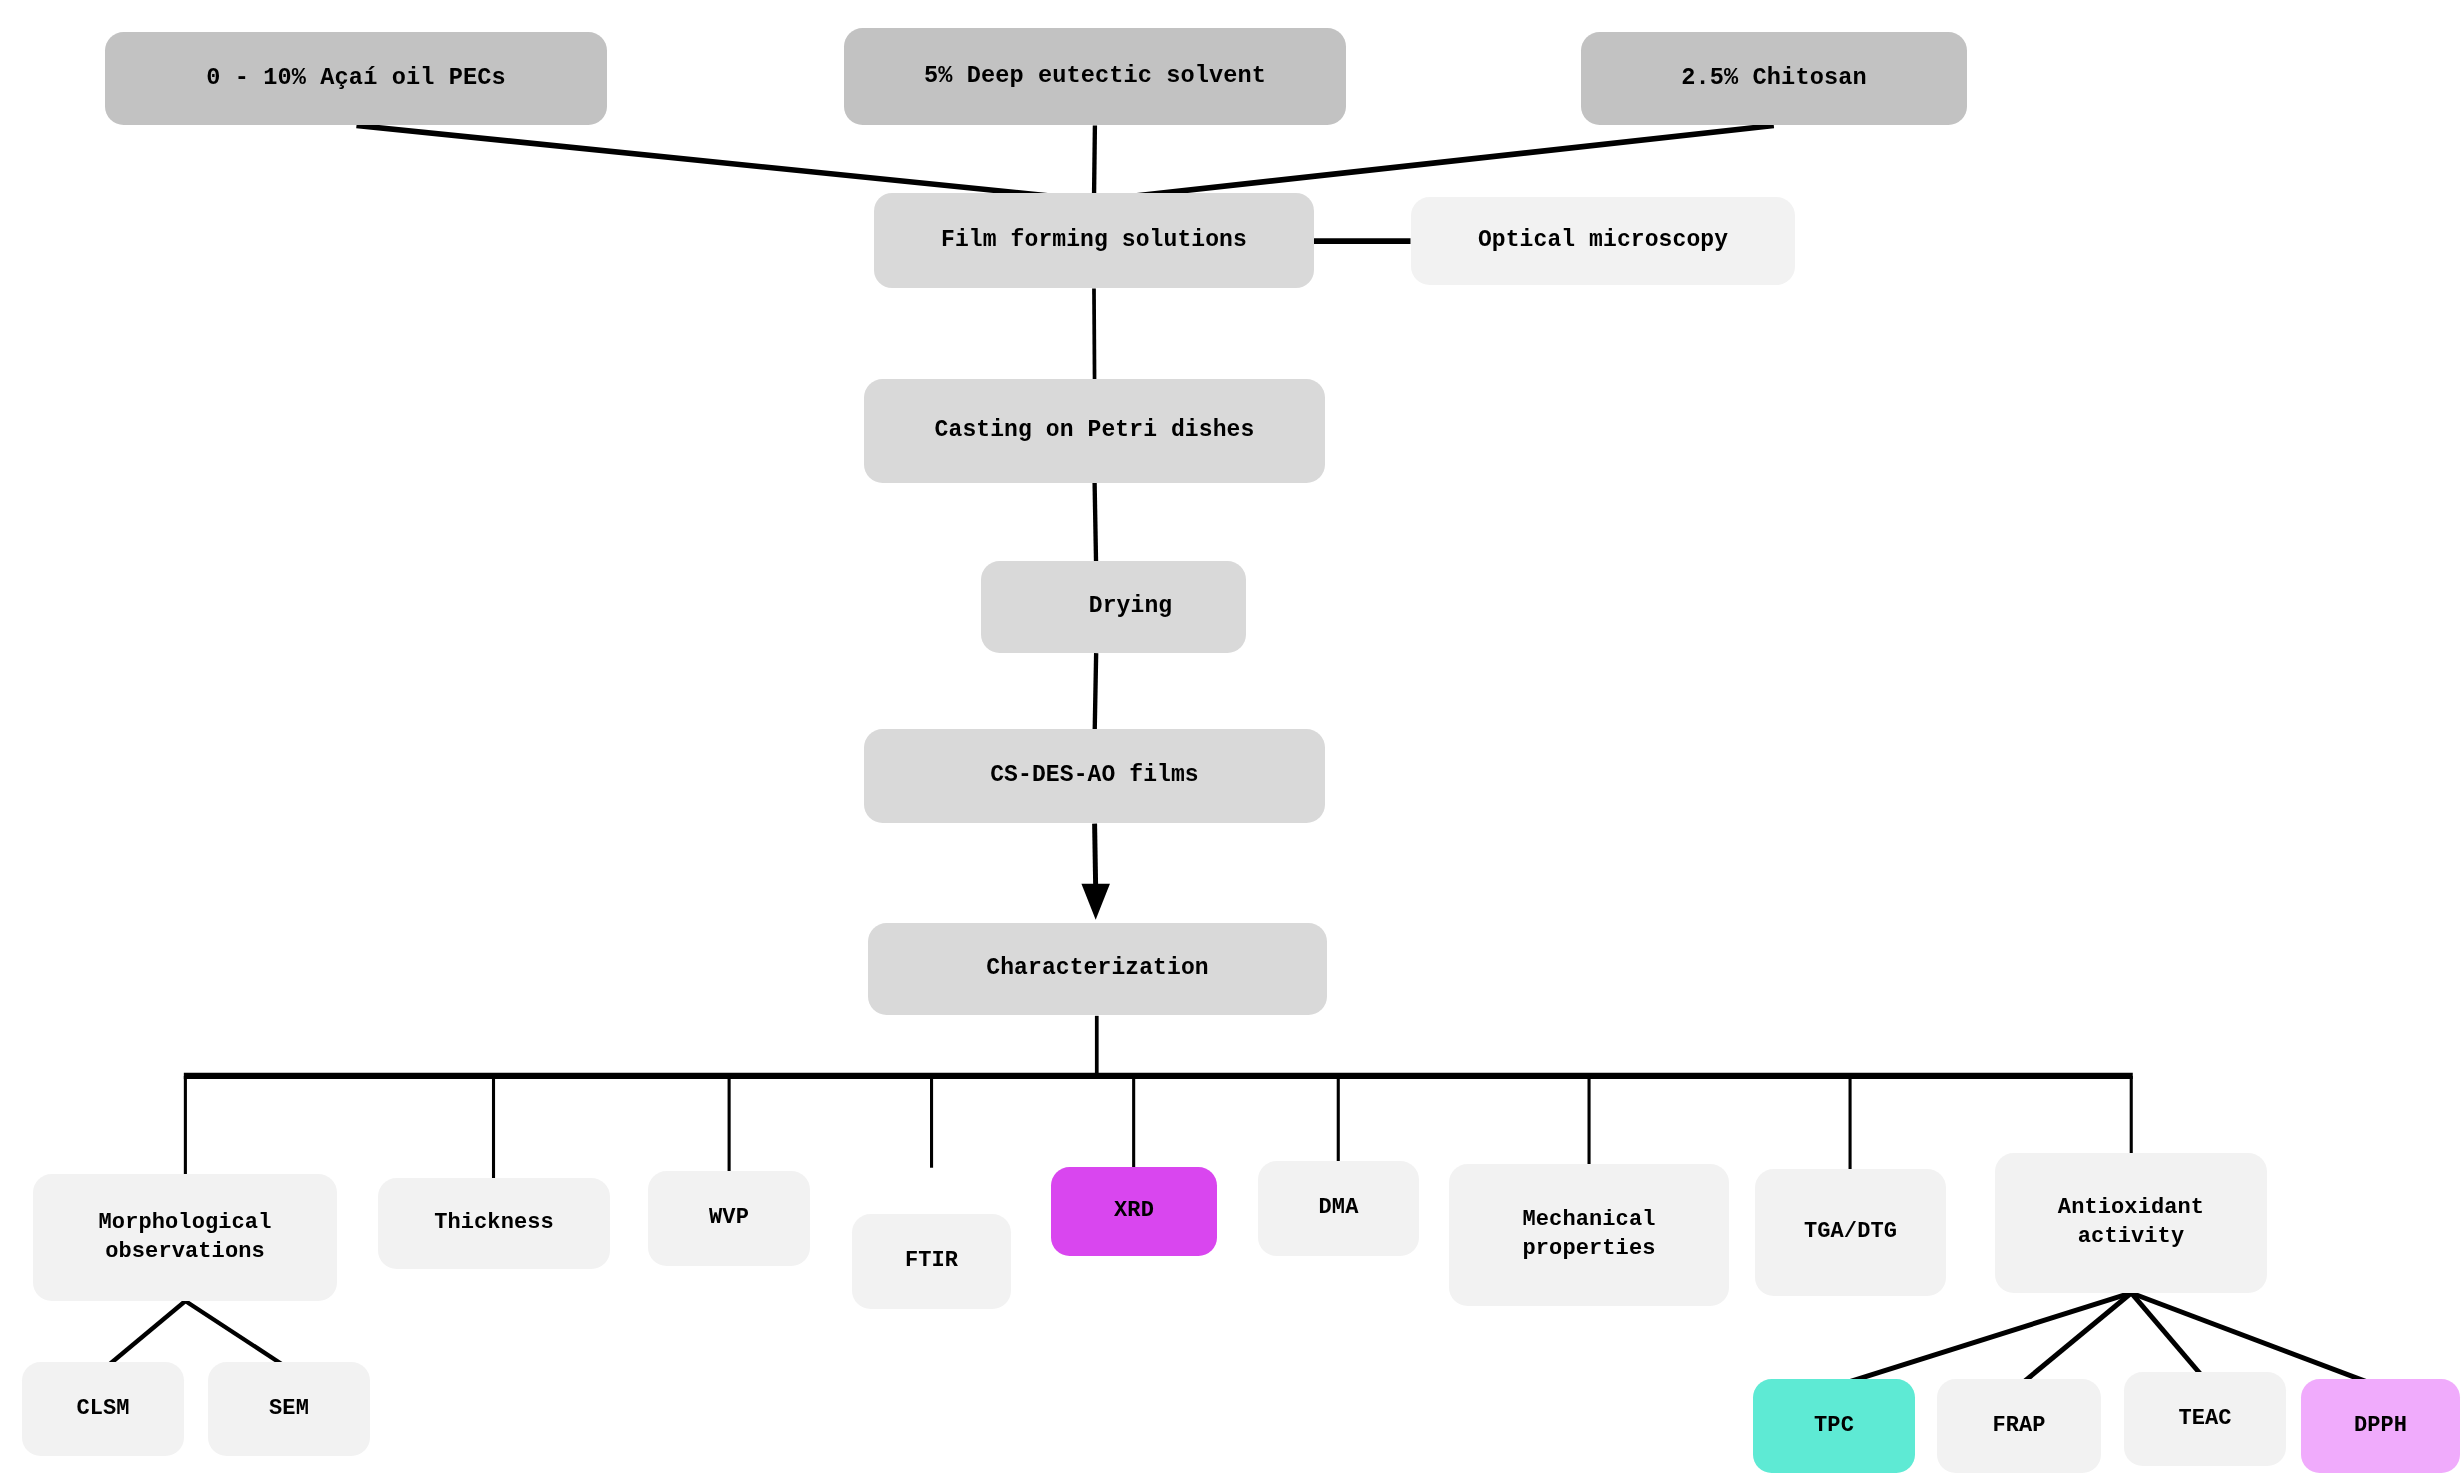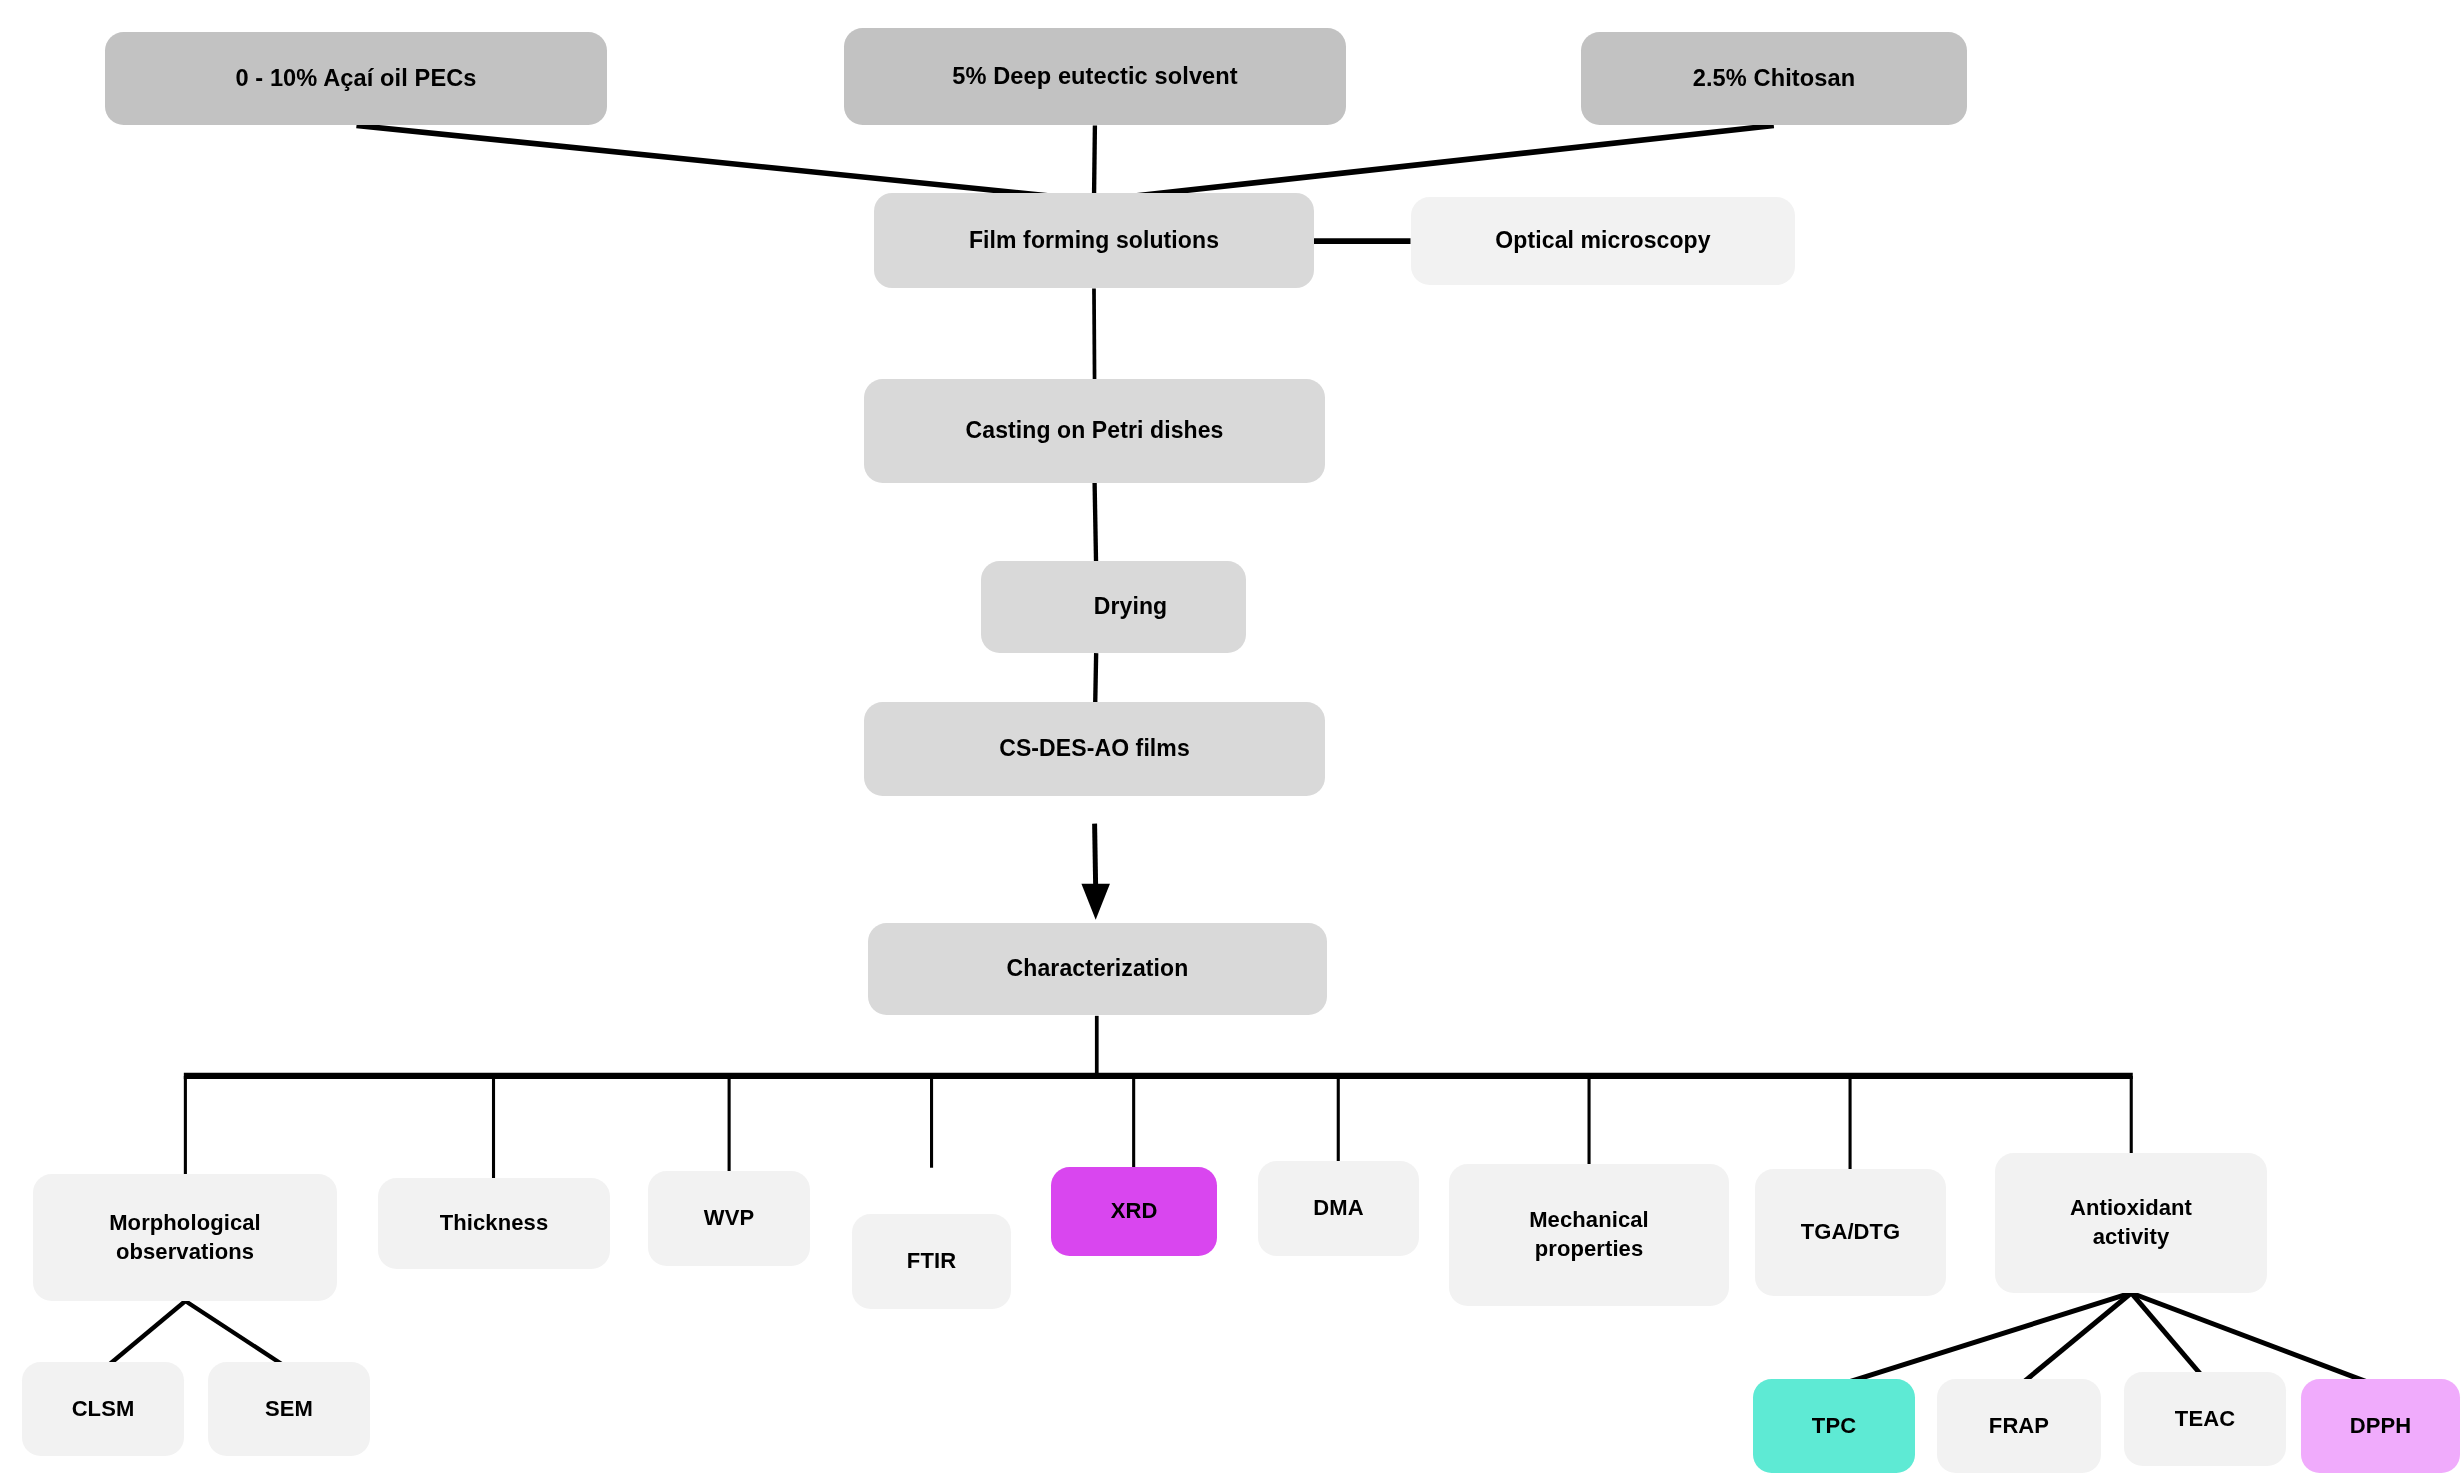--- a/index.html
+++ b/index.html
@@ -1,21 +1,21 @@
 <!DOCTYPE html>
 <html style="font-size:10px"><head>
 <meta charset="utf-8">
 <style>
   html, body { margin: 0; padding: 0; background: #ffffff; }
   #canvas {
     position: relative;
     width: 2462px;
     height: 1478px;
     background: #ffffff;
-    font-family: Liberation Sans, sans-serif;
+    font-family: Liberation Mono, monospace;
     overflow: hidden;
   }
   #edges { position: absolute; left: 0; top: 0; }
   .box {
     position: absolute;
     display: flex;
     align-items: center;
     justify-content: center;
     text-align: center;
     font-weight: bold;
@@ -58,21 +58,21 @@
       <line x1="3437.5" y1="2085" x2="3557" y2="2225" stroke="#000000" stroke-width="8"></line>
       <line x1="3437.5" y1="2085" x2="3838" y2="2236" stroke="#000000" stroke-width="8"></line>
     </svg>
 <div class="box" style="left: 105px; top: 32px; width: 502px; height: 93px; background: rgb(194, 194, 194); font-size: 23.6px; color: rgb(0, 0, 0);"><span>0 - 10% Açaí oil PECs</span></div>
     <div class="box" style="left: 844px; top: 28px; width: 502px; height: 97px; background: rgb(194, 194, 194); font-size: 23.6px; color: rgb(0, 0, 0); text-align: center;"><span>5% Deep eutectic solvent</span></div>
     <div class="box" style="left: 1581px; top: 32px; width: 386px; height: 93px; background: rgb(194, 194, 194); font-size: 23.6px; color: rgb(0, 0, 0);"><span>2.5% Chitosan</span></div>
     <div class="box" style="left: 874px; top: 193px; width: 440px; height: 95px; background: rgb(217, 217, 217); font-size: 23px; color: rgb(0, 0, 0); border-radius: 18px;"><span>Film forming solutions</span></div>
     <div class="box" style="left: 1411px; top: 197px; width: 384px; height: 88px; background: rgb(242, 242, 242); font-size: 23px; color: rgb(0, 0, 0);"><span>Optical microscopy</span></div>
     <div class="box" style="left: 864px; top: 379px; width: 461px; height: 104px; background: rgb(217, 217, 217); font-size: 23px; color: rgb(0, 0, 0);"><span>Casting on Petri dishes</span></div>
     <div class="box" style="left: 981px; top: 561px; width: 231px; height: 92px; background: rgb(217, 217, 217); font-size: 23px; color: rgb(0, 0, 0); padding-left: 34px;"><span>Drying</span></div>
-    <div class="box" style="left: 864px; top: 702px; width: 461px; height: 94px; background: rgb(217, 217, 217); font-size: 23px; color: rgb(0, 0, 0);"><span>CS-DES-AO films</span></div>
+    <div class="box" style="left: 864px; top: 729px; width: 461px; height: 94px; background: rgb(217, 217, 217); font-size: 23px; color: rgb(0, 0, 0);"><span>CS-DES-AO films</span></div>
     <div class="box" style="left: 868px; top: 923px; width: 459px; height: 92px; background: rgb(217, 217, 217); font-size: 23px; color: rgb(0, 0, 0);"><span>Characterization</span></div>
     <div class="box" style="left: 33px; top: 1174px; width: 304px; height: 127px; background: rgb(242, 242, 242); font-size: 22px; color: rgb(0, 0, 0);"><span>Morphological
 observations</span></div>
     <div class="box" style="left: 378px; top: 1178px; width: 232px; height: 91px; background: rgb(242, 242, 242); font-size: 22px; color: rgb(0, 0, 0);"><span>Thickness</span></div>
     <div class="box" style="left: 648px; top: 1171px; width: 162px; height: 95px; background: rgb(242, 242, 242); font-size: 22px; color: rgb(0, 0, 0);"><span>WVP</span></div>
     <div class="box" style="left: 852px; top: 1214px; width: 159px; height: 95px; background: rgb(242, 242, 242); font-size: 22px; color: rgb(0, 0, 0);"><span>FTIR</span></div>
     <div class="box" style="left: 1051px; top: 1167px; width: 166px; height: 89px; background: #d946ef; font-size: 22px; color: rgb(0, 0, 0);"><span>XRD</span></div>
     <div class="box" style="left: 1258px; top: 1161px; width: 161px; height: 95px; background: rgb(242, 242, 242); font-size: 22px; color: rgb(0, 0, 0);"><span>DMA</span></div>
     <div class="box" style="left: 1449px; top: 1164px; width: 280px; height: 142px; background: rgb(242, 242, 242); font-size: 22px; color: rgb(0, 0, 0);"><span>Mechanical
 properties</span></div>

